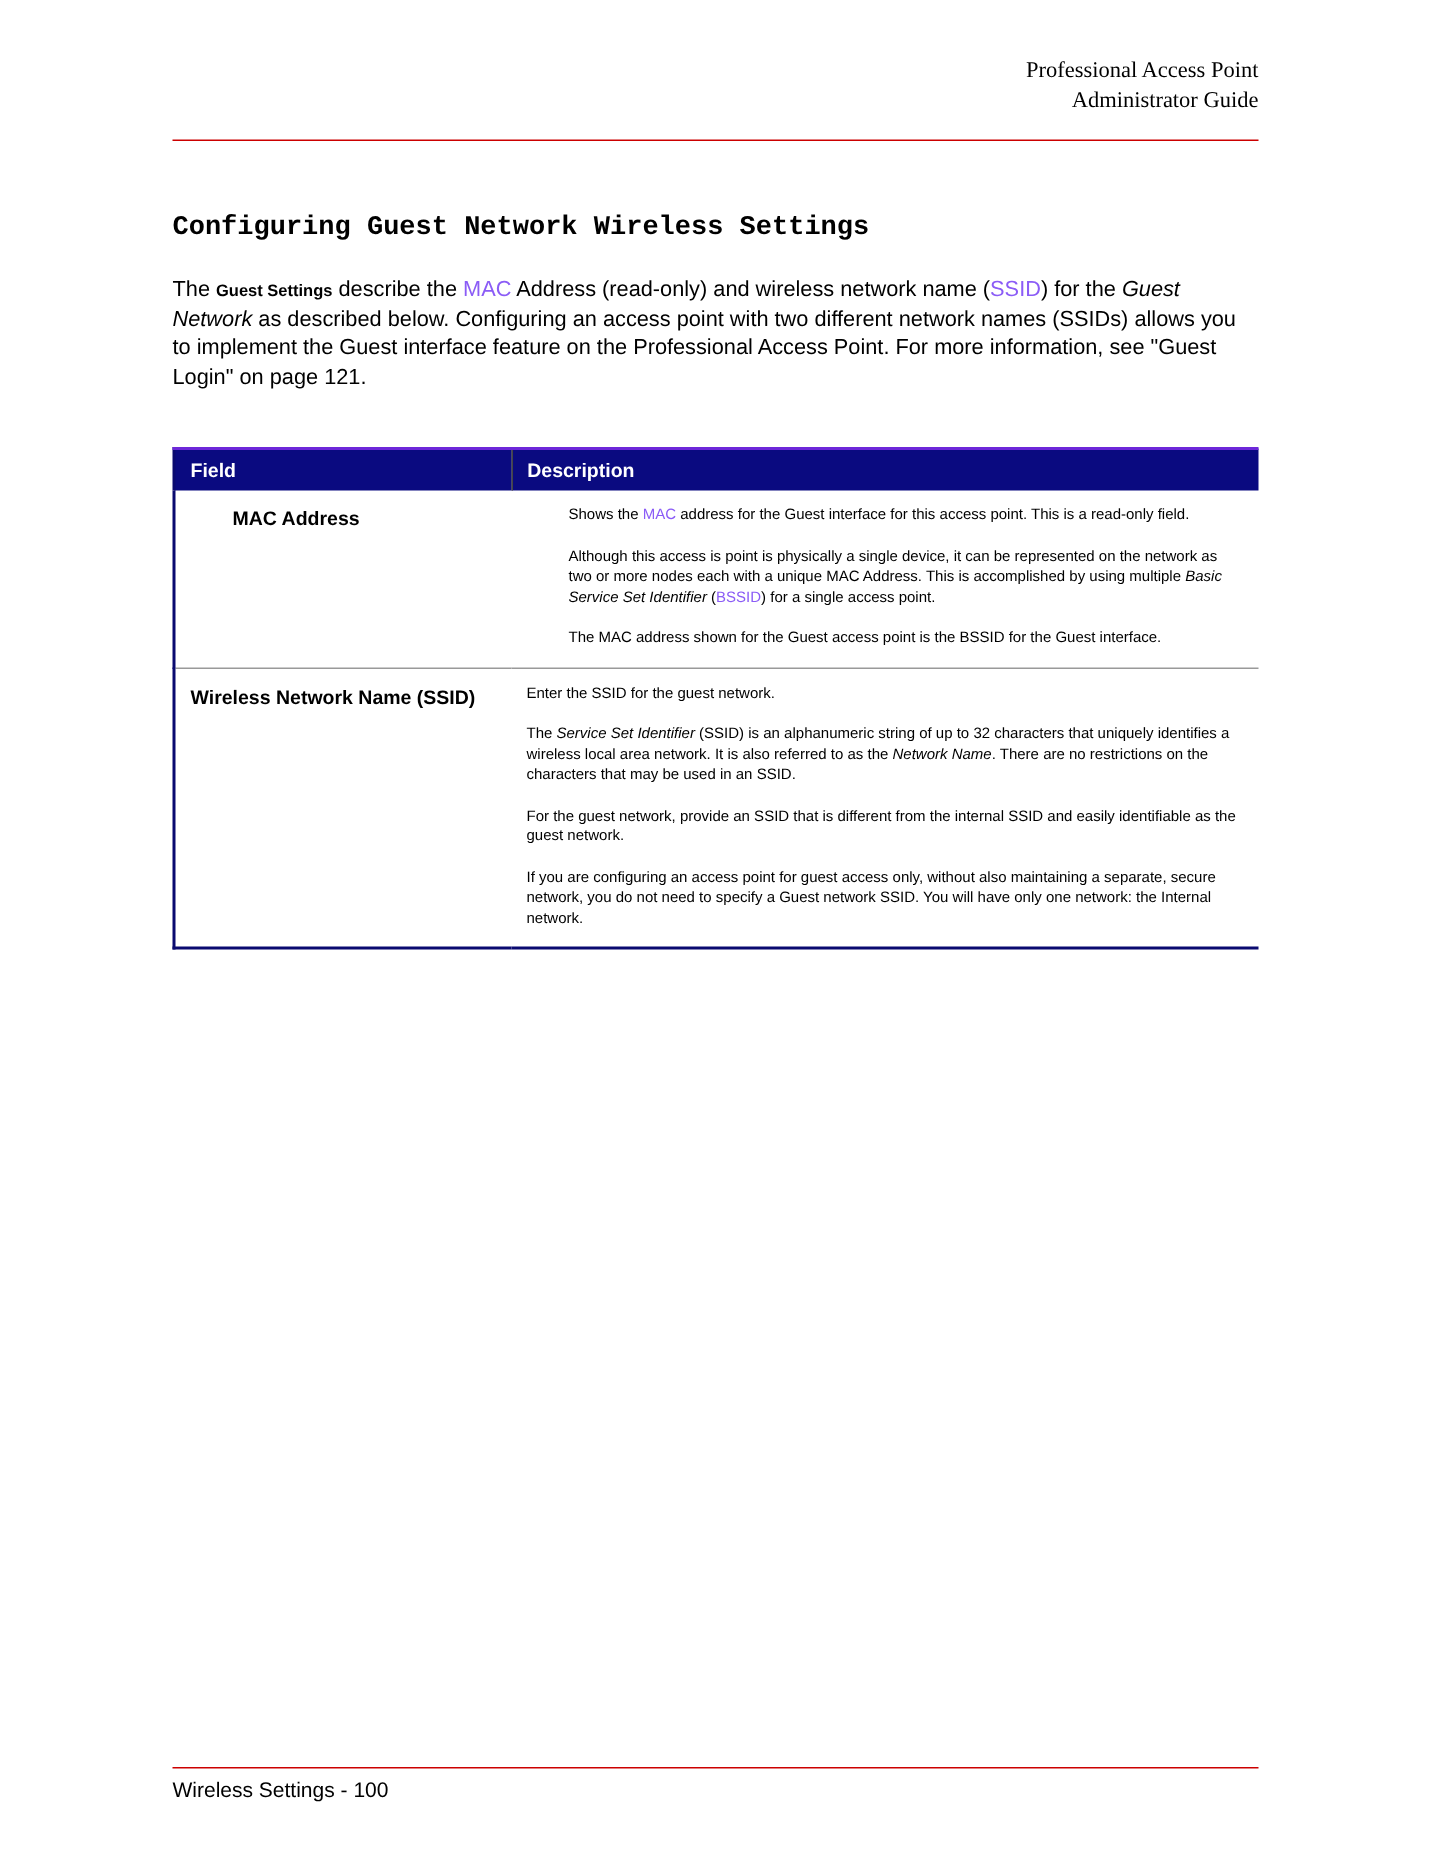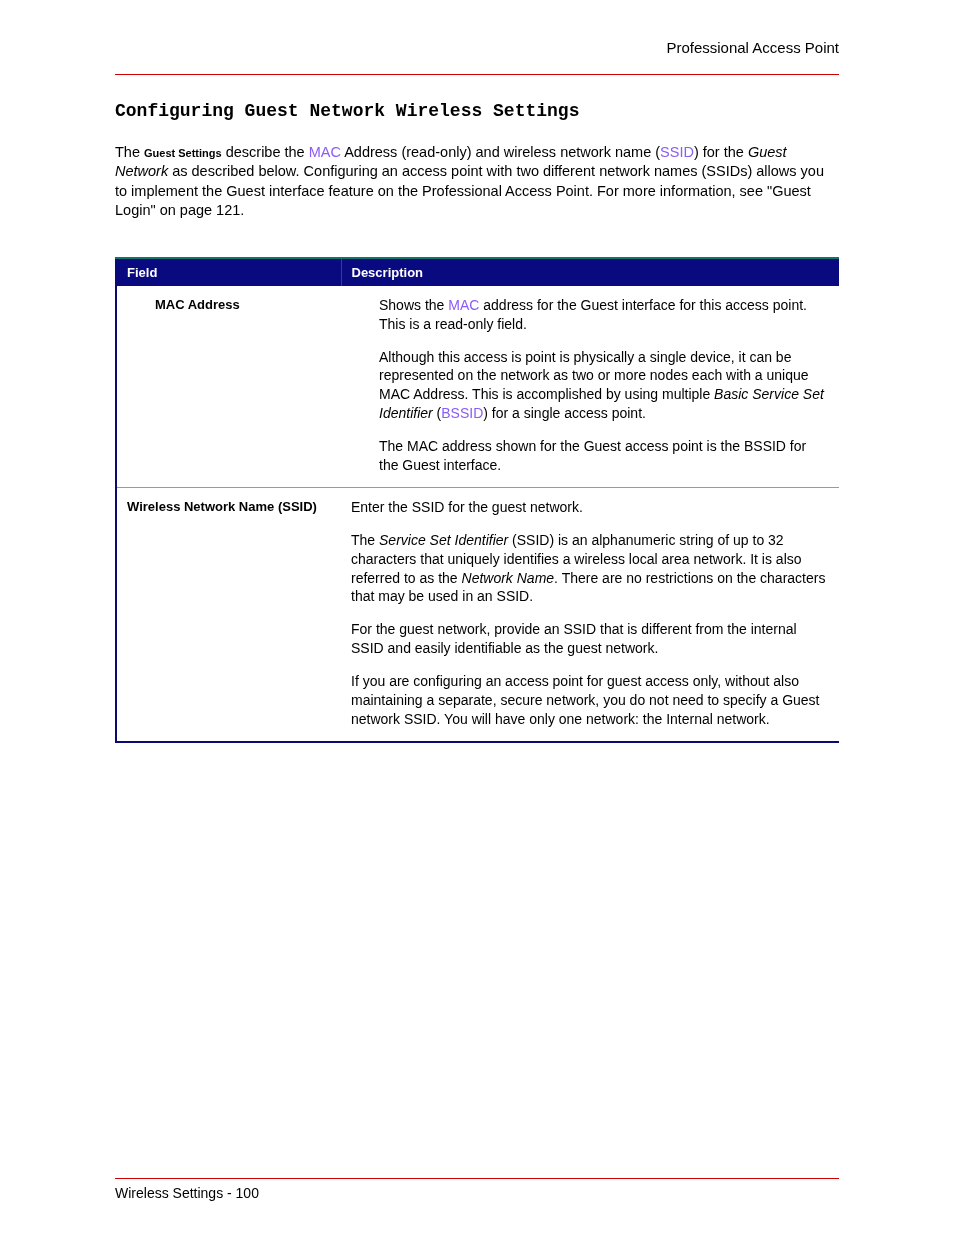--- a/index.html
+++ b/index.html
@@ -15,60 +15,61 @@
   }
   .page {
     padding: 38px 115px 0 115px;
   }
   .doc-header {
     text-align: right;
     font-size: 15px;
     line-height: 1.3;
     padding-bottom: 16px;
     border-bottom: 1px solid #c00;
-    margin-bottom: 26px;
+    margin-bottom: 48px;
+    font-family: Liberation Serif, serif;
   }
   .section-heading {
     font-size: 18px;
     font-weight: bold;
     margin: 0 0 22px 0;
     font-family: Liberation Mono, monospace;
   }
   .para {
     font-size: 14.5px;
     line-height: 1.35;
     margin: 0 0 18px 0;
   }
   .italic { font-style: italic; }
   .bold-sans { font-weight: bold; font-family: Arial, Helvetica, sans-serif; font-size: 11px; margin-top: 48px; }
   .link { color: #8b5cf6; }
   table.field-table {
     width: 100%;
     border-collapse: collapse;
-    border-top: 2px solid #0f766e;
+    border-top: 2px solid #6d28d9;
     border-bottom: 2px solid #0a0a70;
     border-left: 2px solid #0a0a70;
     border-right: none;
     margin-bottom: 34px;
     table-layout: fixed;
     margin-top: 36px;
   }
   table.field-table th {
     background: #0a0a80;
     color: #fff;
     text-align: left;
     font-size: 13px;
     font-weight: bold;
     padding: 6px 10px;
     border-right: 1px solid #444;
   }
   table.field-table th:last-child { border-right: none; }
   table.field-table td {
     vertical-align: top;
-    font-size: 14px;
+    font-size: 10px;
     line-height: 1.35;
     padding: 10px 10px 12px 10px;
     border-top: 1px solid #999;
   }
   table.field-table tbody tr:first-child td { border-top: none; padding-left: 38px; }
   table.field-table td.field-col {
     width: 225px;
     font-weight: bold;
     font-size: 13px;
   }
@@ -83,20 +84,21 @@
     padding-top: 6px;
     font-size: 14px;
   }
 </style>
 </head>
 <body>
 
 <div class="page">
   <div class="doc-header">
     <div>Professional Access Point</div>
+    <div>Administrator Guide</div>
   </div>
 
   <h2 class="section-heading">Configuring Guest Network Wireless Settings</h2>
 
   <p class="para">
     <span>The </span><span class="bold-sans">Guest Settings</span><span> describe the </span><span class="link">MAC</span><span> Address (read-only) and wireless network name (</span><span class="link">SSID</span><span>) for the </span><span class="italic">Guest Network</span><span> as described below. Configuring an access point with two different network names (SSIDs) allows you to implement the Guest interface feature on the Professional Access Point. For more information, see "Guest Login" on page 121.</span>
   </p>
 
   <table class="field-table">
     <colgroup>

